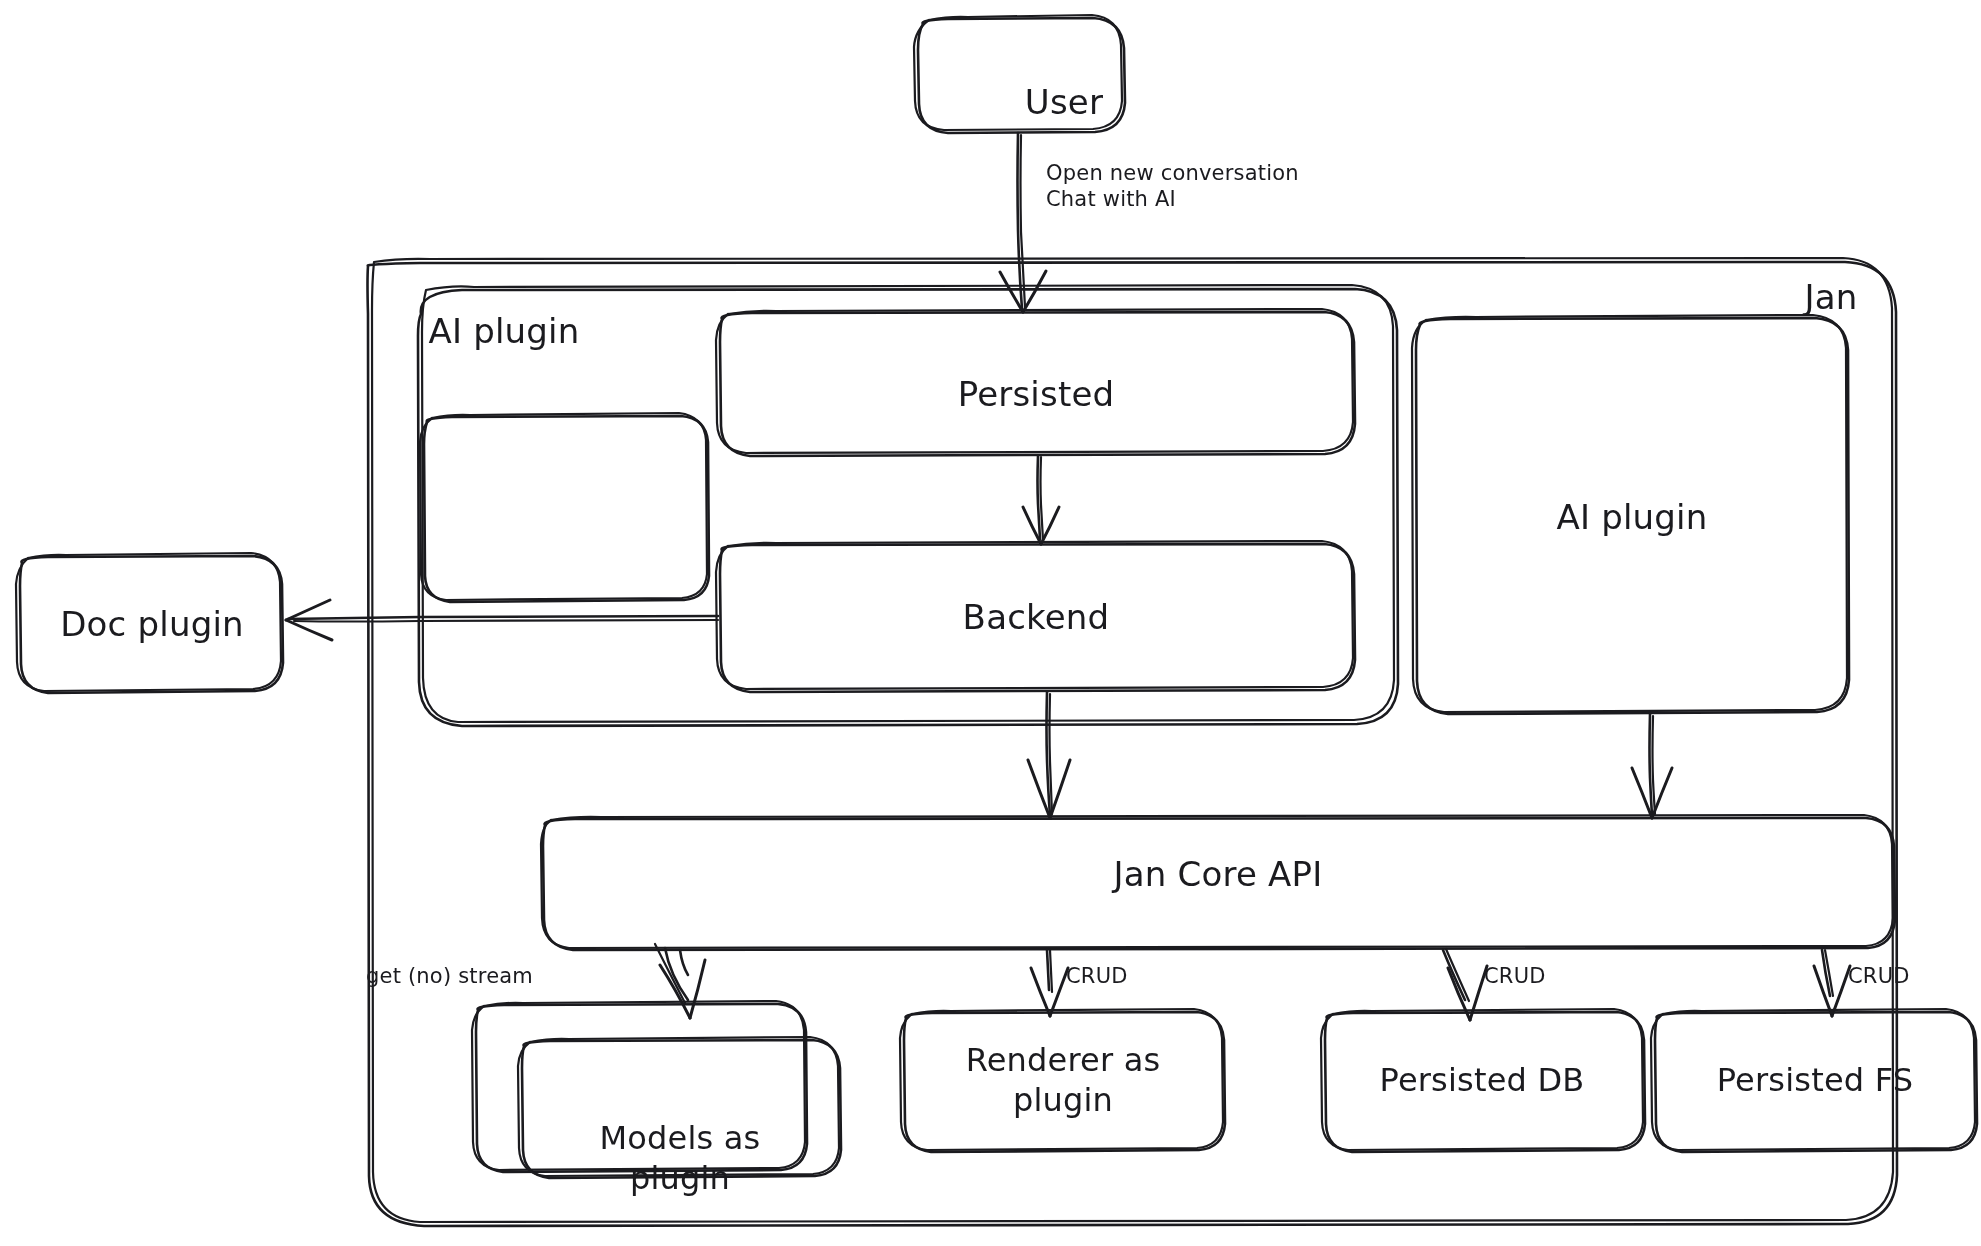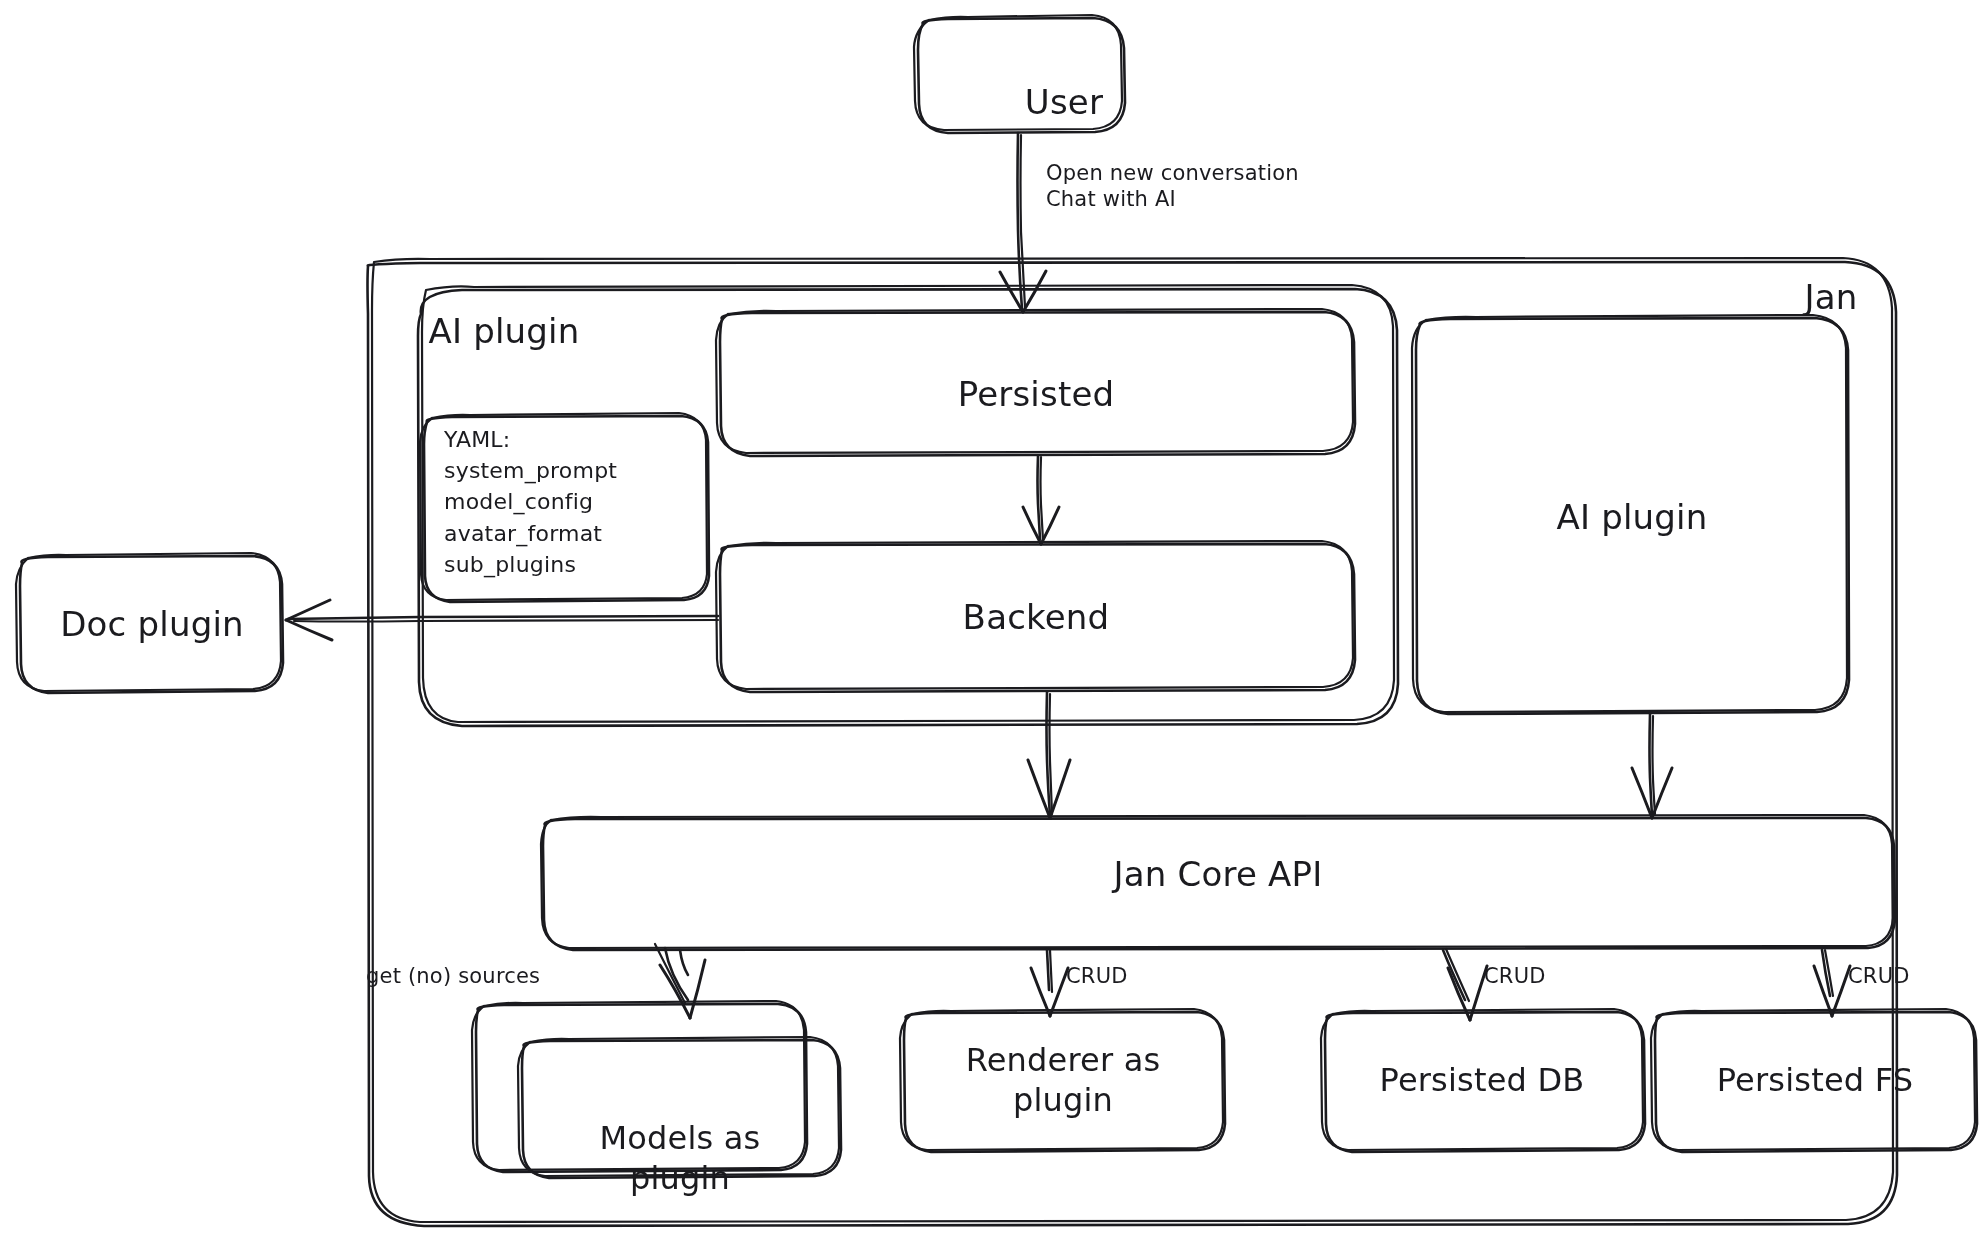--- a/index.html
+++ b/index.html
@@ -195,35 +195,30 @@
 
   <div class="lbl group-label ctr" style="left:504px; top:331px;">AI plugin</div>
 
   <div class="lbl node-label ctr" style="left:1064px; top:78px;margin-top:24px;">User</div>
 
   <div class="lbl edge-label lft" style="left:1046px; top:160px;">Open new conversation
 Chat with AI</div>
 
   <div class="lbl node-label ctr" style="left:1036px; top:394px;">Persisted</div>
 
-  <div class="lbl yaml-label lft" style="left:444px; top:424px;">YAML:
-system_prompt
-model_config
-avatar_format
-sub_plugins</div>
 
   <div class="lbl node-label ctr" style="left:1036px; top:617px;">Backend</div>
 
   <div class="lbl node-label ctr" style="left:152px; top:624px;">Doc plugin</div>
 
   <div class="lbl node-label ctr" style="left:1632px; top:517px;">AI plugin</div>
 
   <div class="lbl node-label ctr" style="left:1218px; top:874px;">Jan Core API</div>
 
-  <div class="lbl edge-label lft" style="left:366px; top:963px;">get (no) sources</div>
+  <div class="lbl edge-label lft" style="left:366px; top:963px;">get (no) stream</div>
 
   <div class="lbl edge-label lft" style="left:1066px; top:963px;">CRUD</div>
 
   <div class="lbl edge-label lft" style="left:1484px; top:963px;">CRUD</div>
 
   <div class="lbl edge-label lft" style="left:1848px; top:963px;">CRUD</div>
 
   <div class="lbl node-label-sm ctr" style="left:680px; top:1158px;">Models as
 plugin</div>
 

